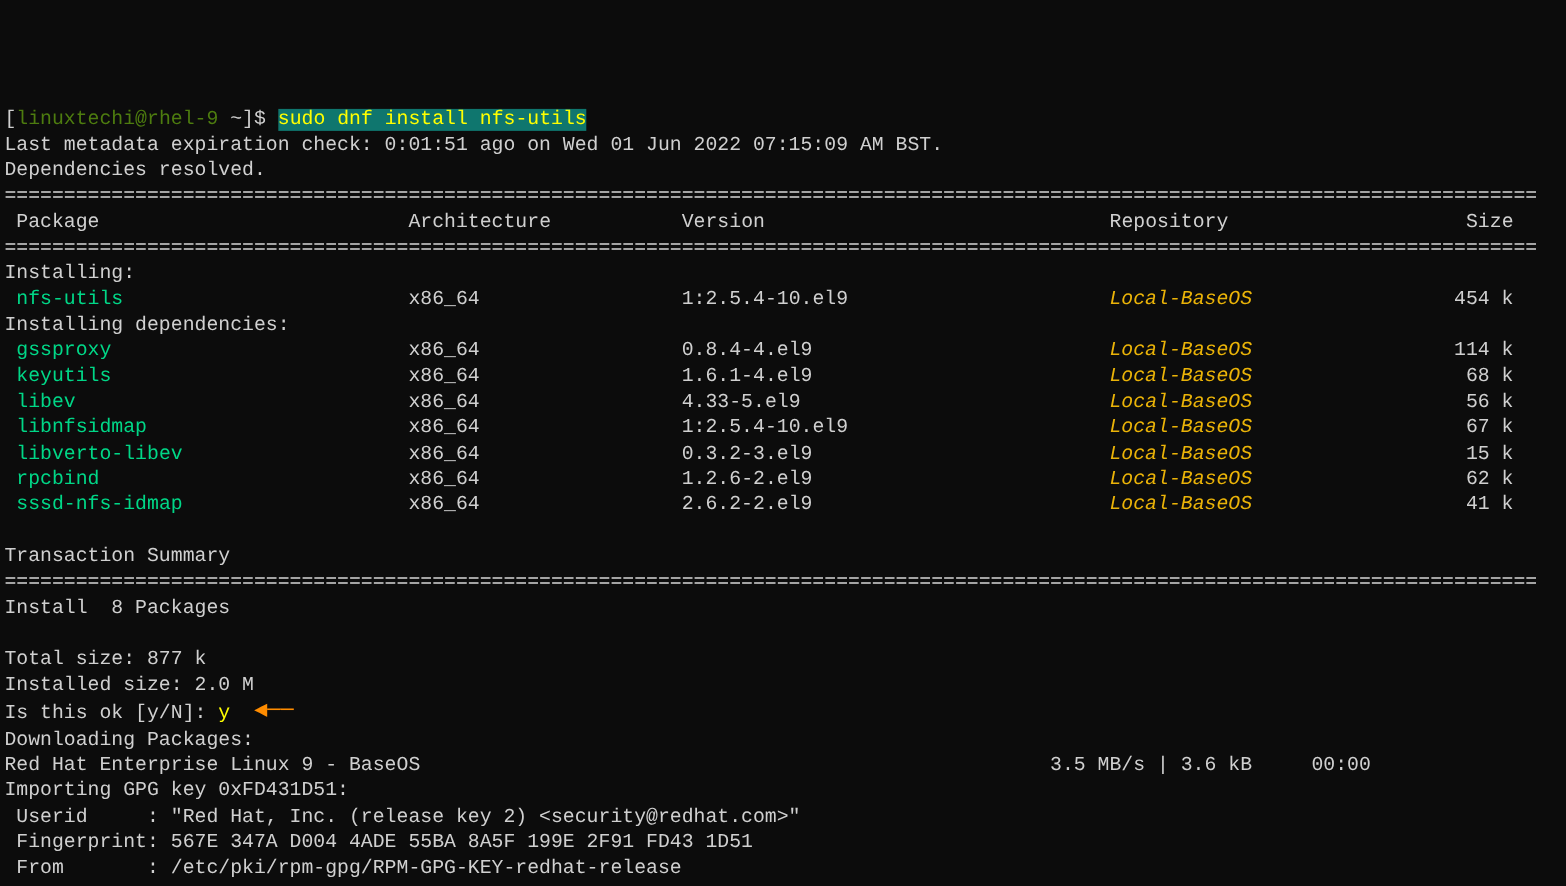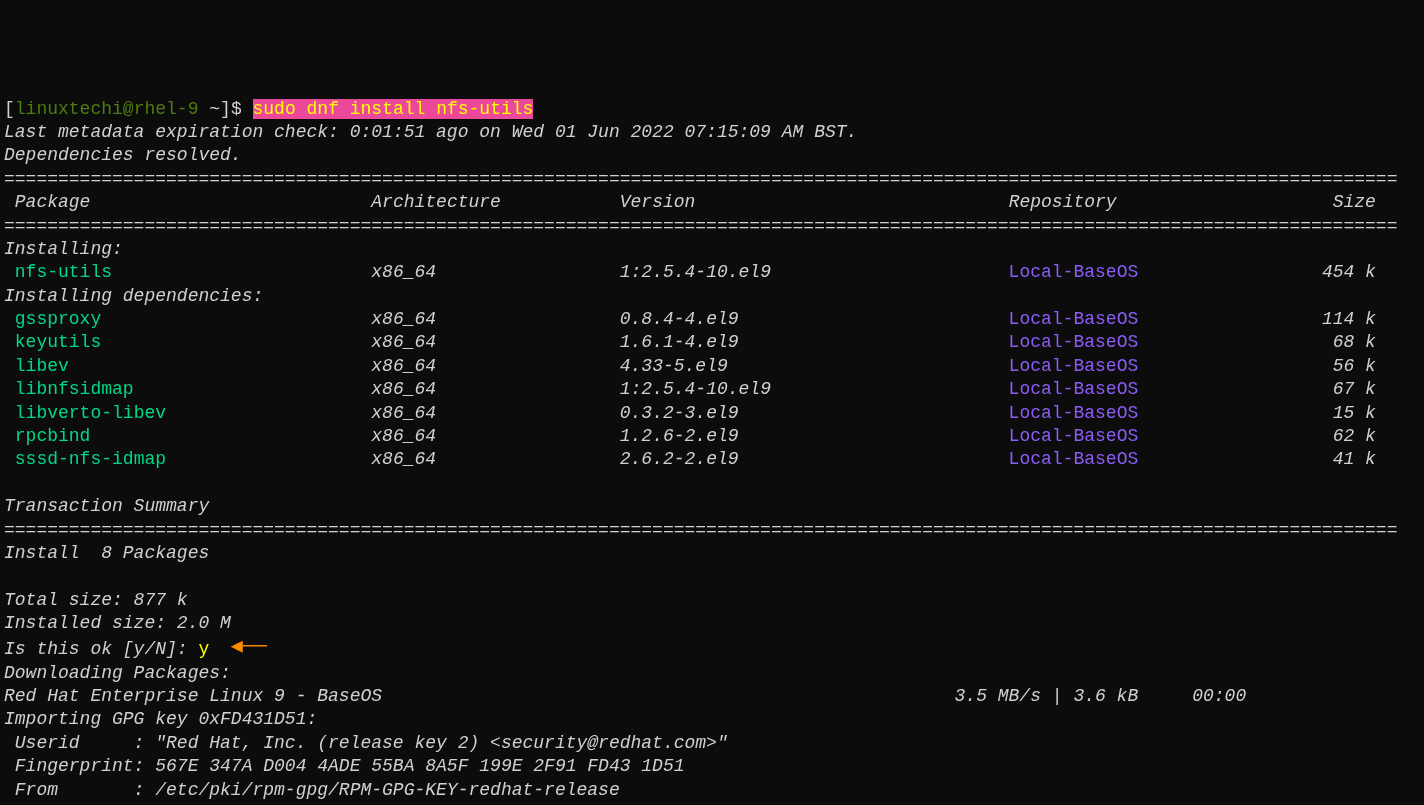--- a/index.html
+++ b/index.html
@@ -15,26 +15,26 @@
       line-height: 1.3;
       padding: 4px;
       white-space: pre;
       overflow-x: auto;
     }
     .prompt-bracket { color: #d0d0d0; }
     .prompt-user { color: #4d7c0f; }
     .prompt-dollar { color: #d0d0d0; }
     .command { 
       color: #ffff00; 
-      background-color: #ec4899;
+      background-color: #0f766e;
     }
     .green { color: #00d787; }
-    .cyan { color: #8b5cf6; }
+    .cyan { color: #eab308; font-style: italic; }
     .yellow { color: #ffff00; }
-    .white { color: #d0d0d0; font-style: italic; }
+    .white { color: #d0d0d0; }
     .line { display: block; }
     .divider {
       color: #d0d0d0;
       letter-spacing: 0;
     }
     .arrow {
       color: #ff8c00;
       font-size: 20px;
       display: inline-block;
       transform: translateY(-2px);

